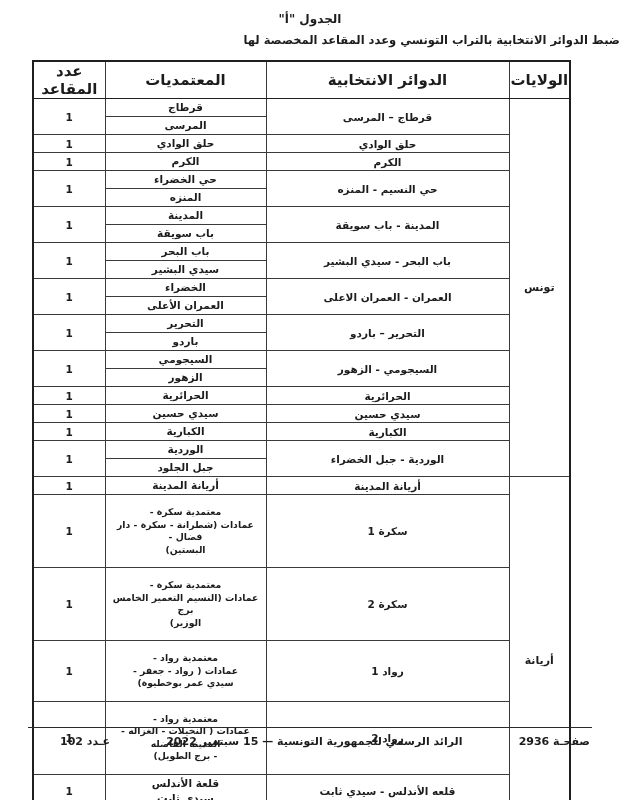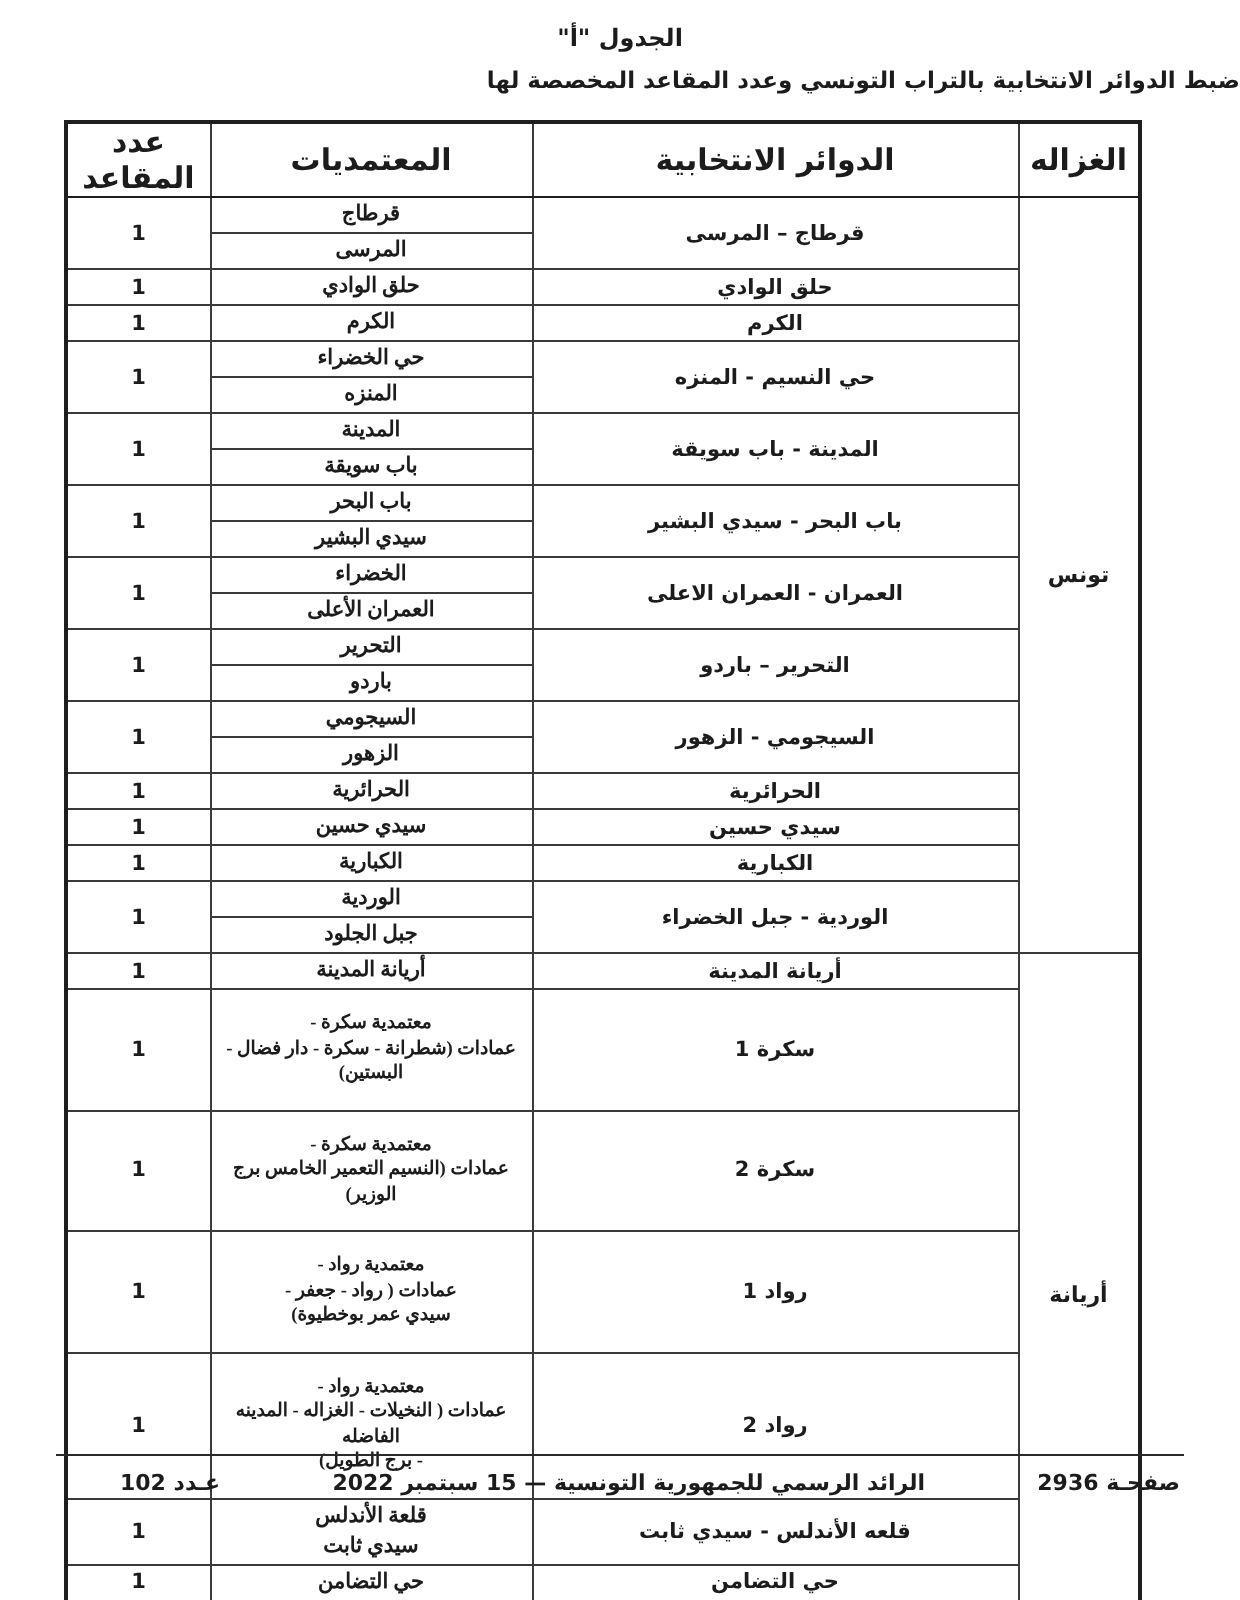--- a/index.html
+++ b/index.html
@@ -27,21 +27,21 @@
   col.c-deleg { width: 161px; }
   col.c-seats { width: 72px; }
 
   th, td {
     border: 1px solid #3a3a3a;
     text-align: center; vertical-align: middle;
     font-weight: bold;
   }
   thead th { height: 22px; font-size: 15px; border-bottom: 1.5px solid #1f1f1f; }
   tbody td { font-size: 10.5px; height: 17px; padding: 1px 2px; }
-  td.delegation { white-space: pre-line; line-height: 15px; font-family: Liberation Serif, serif; }
+  td.delegation { white-space: pre-line; line-height: 15px; }
   td.delegation.small { font-size: 9.3px; line-height: 12.5px; padding: 11px 2px; }
   td.gov-cell { font-size: 11px; margin-left: 41px; }
   tr.thick-top td { border-top: 2.5px solid #000; }
 
   .footer-rule {
     position: absolute; left: 28px; right: 28px; top: 727px;
     border-top: 1.3px solid #2a2a2a;
   }
   .footer-row {
     position: absolute; top: 735px; left: 0; right: 0;
@@ -61,21 +61,21 @@
 
   <table class="electoral">
     <colgroup>
       <col class="c-gov">
         <col class="c-district">
         <col class="c-deleg">
         <col class="c-seats">
     </colgroup>
     <thead>
       <tr>
-        <th>الغزاله</th>
+        <th>الولايات</th>
         <th>الدوائر الانتخابية</th>
         <th>المعتمديات</th>
         <th>عدد المقاعد</th>
       </tr>
     </thead>
     <tbody id="table-body">
         <tr>
           <td rowspan="21" class="gov-cell">تونس</td>
           <td rowspan="2">قرطاج – المرسى</td>
           <td class="delegation">قرطاج</td>

